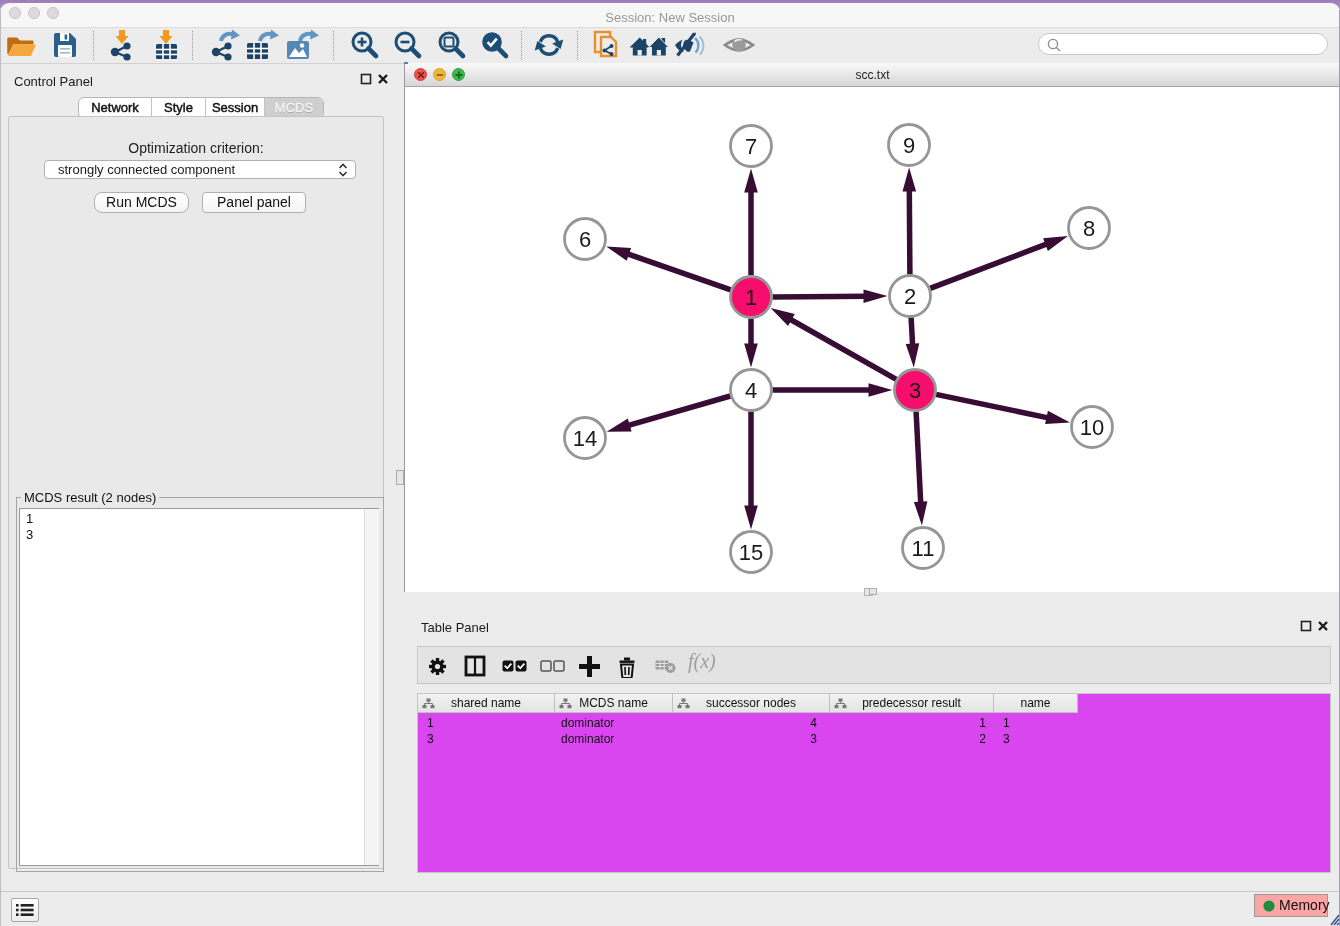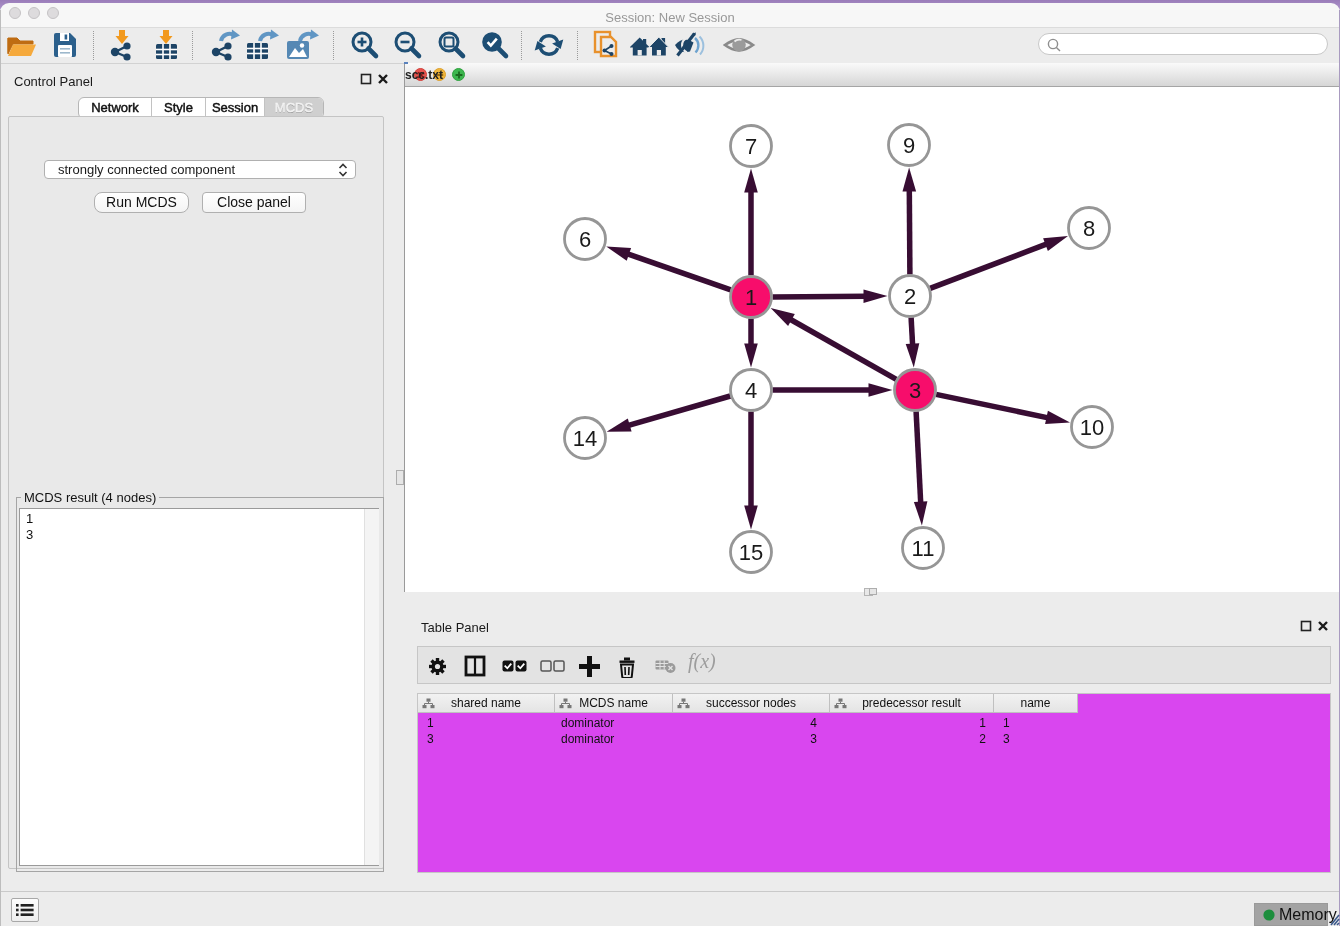--- a/index.html
+++ b/index.html
@@ -26,36 +26,36 @@
 #combo{left:44px;top:96px;width:312px;height:19px;background:#fff;border:1px solid #b0b0b0;border-radius:4px;box-sizing:border-box;font-size:13px;color:#1a1a1a;line-height:17px;padding-left:13px;}
 .btn{position:absolute;height:21px;background:linear-gradient(#ffffff,#f4f4f4);border:1px solid #b0b0b0;border-radius:4px;box-sizing:border-box;font-size:14px;color:#111;text-align:center;line-height:19px;}
 #fieldset{left:16px;top:433px;width:366px;height:373px;border:1px solid #a5a5a5;}
 #fslegend{left:21px;top:426px;background:#e9e9e9;padding:0 3px;font-size:13px;color:#111;}
 #fstext{left:19px;top:444px;width:360px;height:358px;background:#fff;border:1px solid #9a9a9a;box-sizing:border-box;font-size:13px;color:#111;line-height:16px;padding:2px 6px;}
 #fssb{left:364px;top:445px;width:14px;height:356px;background:#f4f4f4;border-left:1px solid #e0e0e0;}
 
 #net{left:404px;top:63px;width:936px;height:529px;background:#fff;border-left:1px solid #9a9a9a;box-sizing:border-box;}
 #nettitle{left:0;top:0;width:935px;height:24px;background:linear-gradient(#fafafa,#d6d6d6);border-bottom:1px solid #a5a5a5;box-sizing:border-box;}
 .mac{position:absolute;top:5px;width:13px;height:13px;border-radius:50%;box-sizing:border-box;}
-#ntext{left:0;top:5px;width:935px;text-align:left;font-size:12px;font-weight:bold;color:#222;}
+#ntext{left:0;top:5px;width:935px;text-align:center;font-size:12px;font-weight:normal;color:#222;}
 
 #tp{left:404px;top:613px;width:936px;height:296px;background:#ececec;}
 #tphead{left:17px;top:7px;font-size:13px;color:#1a1a1a;}
 #tptool{left:13px;top:33px;width:914px;height:38px;background:#e3e3e3;border:1px solid #c6c6c6;box-sizing:border-box;}
 #tbl{left:13px;top:80px;width:914px;height:180px;background:#d946ef;border:1px solid #c6c6c6;box-sizing:border-box;}
 .th{position:absolute;top:0;height:19px;background:linear-gradient(#f2f2f2,#e4e4e4);border-right:1px solid #c0c0c0;border-bottom:1px solid #c0c0c0;box-sizing:border-box;font-size:12px;color:#111;text-align:center;line-height:19px;}
 .td{position:absolute;font-size:12px;color:#111;height:16px;line-height:16px;}
 .hico{position:absolute;top:4px;}
 #btabs{left:293px;top:271px;height:20px;display:flex;border:1px solid #b3b3b3;border-radius:6px;overflow:hidden;background:#fff;}
 .btab{height:20px;line-height:20px;font-size:13px;font-weight:normal;-webkit-text-stroke:0.45px;color:#111;text-align:center;border-right:1px solid #c2c2c2;}
 #btabs .sel{background:#d6d6d6;color:#c0c0c0;text-shadow:none;border-right:1px solid #c2c2c2;}
 
 #status{left:0;top:891px;width:1340px;height:35px;background:#ececec;border-top:1px solid #c9c9c9;}
 #listbtn{left:11px;top:6px;width:28px;height:24px;background:linear-gradient(#fdfdfd,#ededed);border:1px solid #a8a8a8;border-radius:2px;box-sizing:border-box;}
-#membtn{left:1254px;top:11px;width:74px;height:23px;background:#a3a3a3;border:1px solid #9a9a9a;box-sizing:border-box;font-size:16px;color:#111;line-height:21px;text-align:center;}
+#membtn{left:1254px;top:2px;width:74px;height:23px;background:#fca5a5;border:1px solid #9a9a9a;box-sizing:border-box;font-size:14px;color:#111;line-height:21px;text-align:center;}
 </style></head>
 <body>
 <div id="purple" class="abs"></div>
 <div id="titlebar" class="abs">
   <div class="tl" style="left:9px;"></div>
   <div class="tl" style="left:28px;"></div>
   <div class="tl" style="left:47px;"></div>
   <div id="wtitle" class="abs">Session: New Session</div>
 </div>
 <div id="toolbar" class="abs">
@@ -198,30 +198,31 @@
   <svg class="paneico" style="left:377px;" width="12" height="12">
       <path d="M2,2 L10,10 M10,2 L2,10" stroke="#1a1a1a" stroke-width="2.4"></path>
     </svg>
   <div id="tabs" class="abs">
     <div class="tab" style="width:72px;">Network</div>
     <div class="tab" style="width:53px;">Style</div>
     <div class="tab" style="width:58px;">Session</div>
     <div class="tab" style="width:58px;">MCDS</div>
   </div>
   <div id="cpcontent" class="abs"></div>
+  <div id="optlabel" class="abs">Optimization criterion:</div>
   <div id="combo" class="abs">strongly connected component
     <svg width="10" height="14" style="position:absolute;right:7px;top:2px;">
         <path d="M1.5,5 L5,1.5 L8.5,5" stroke="#333" stroke-width="1.6" fill="none"></path>
         <path d="M1.5,9 L5,12.5 L8.5,9" stroke="#333" stroke-width="1.6" fill="none"></path>
       </svg>
   </div>
   <div class="btn" style="left:94px;top:128px;width:95px;border-radius:8px;">Run MCDS</div>
-  <div class="btn" style="left:202px;top:128px;width:104px;">Close panel</div>
+  <div class="btn" style="left:202px;top:128px;width:104px;">Panel panel</div>
   <div id="fieldset" class="abs"></div>
-  <div id="fslegend" class="abs">MCDS result (4 nodes)</div>
+  <div id="fslegend" class="abs">MCDS result (2 nodes)</div>
   <div id="fstext" class="abs">1<br>3</div>
   <div id="fssb" class="abs"></div>
 </div>
 
 <div id="net" class="abs">
   <div id="nettitle" class="abs">
     <div class="mac" style="left:9px;background:#e8544e;border:1px solid #d33e38;"></div>
     <div class="mac" style="left:28px;background:#f0b63c;border:1px solid #dda02c;"></div>
     <div class="mac" style="left:47px;background:#3cb64e;border:1px solid #2da23e;"></div>
     <svg class="abs" style="left:11.5px;top:7.5px;" width="8" height="8">

